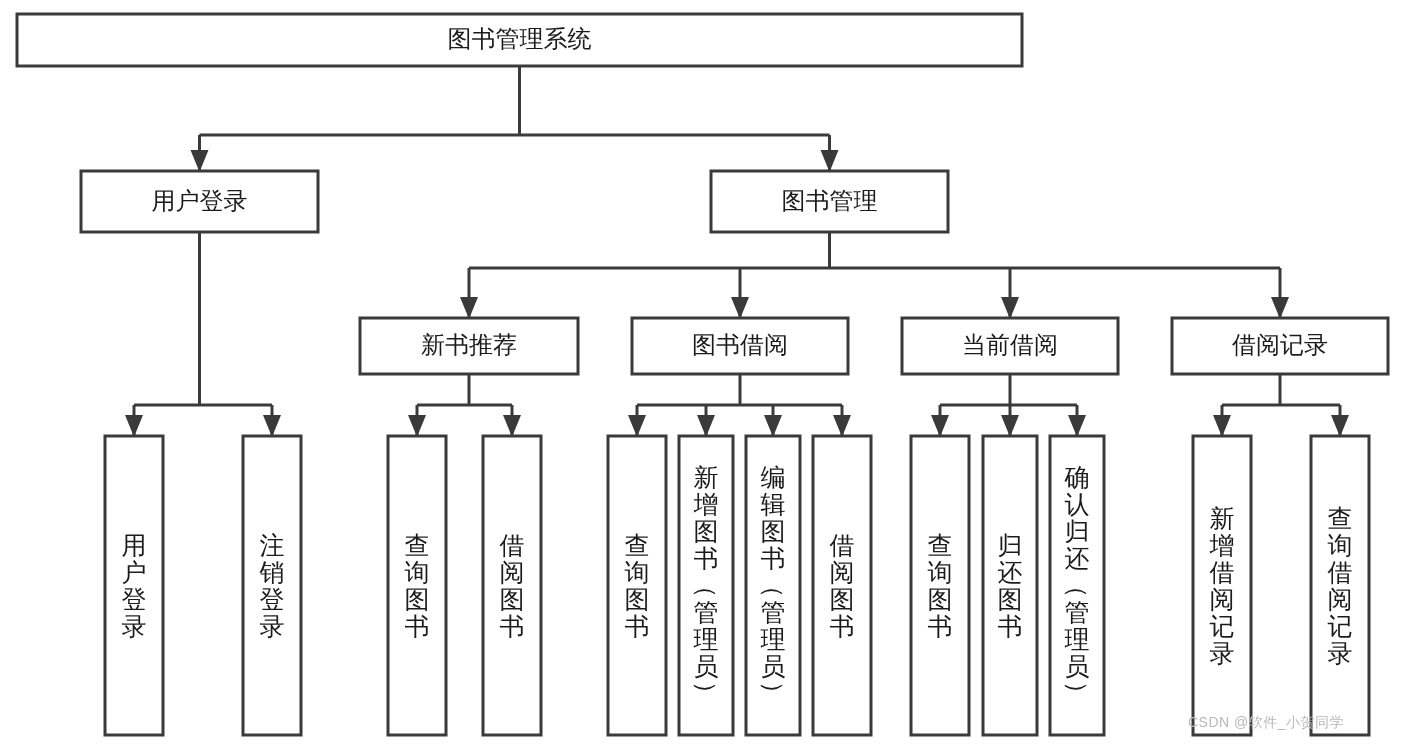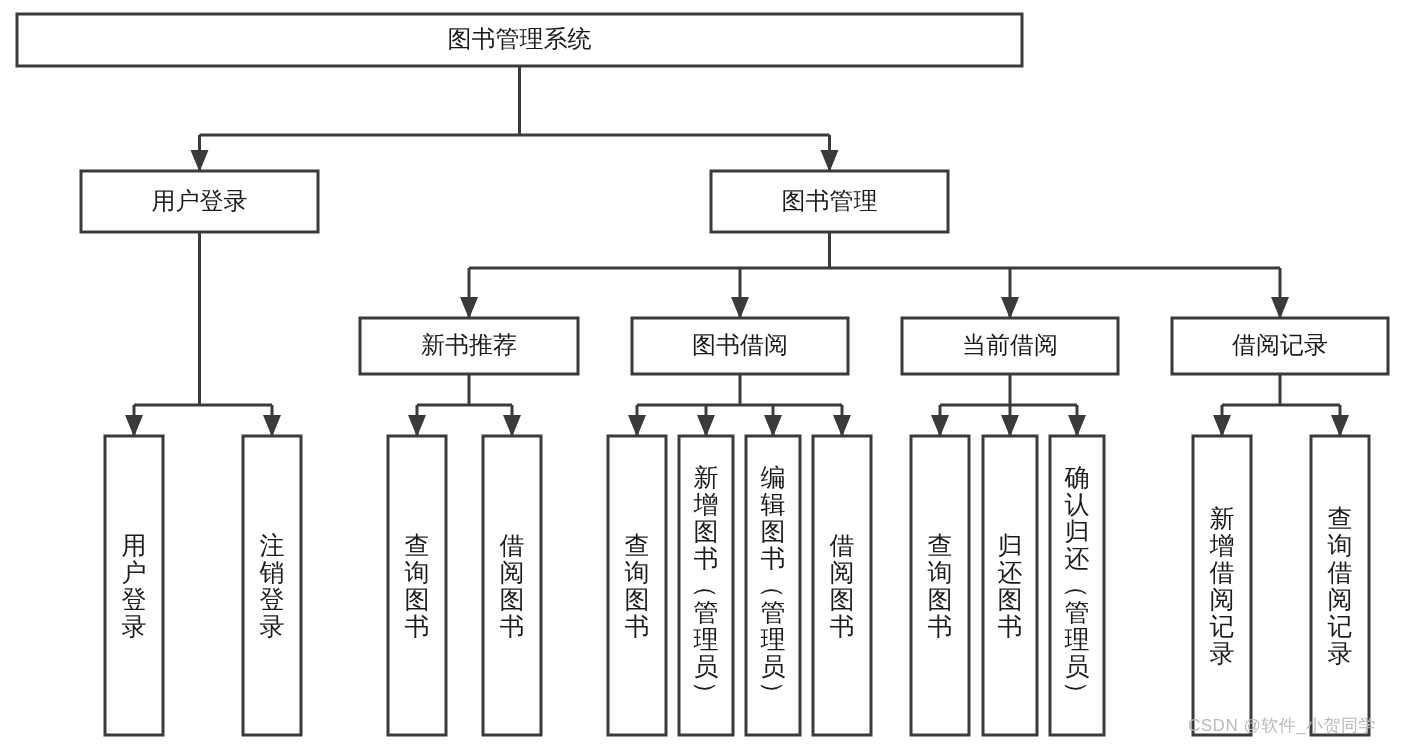--- a/index.html
+++ b/index.html
@@ -64,21 +64,21 @@
     letter-spacing: 0px;
   }
   .vert-text-wrap span {
     display: block;
   }
   .watermark {
     position: absolute;
     left: 1188px;
     top: 714px;
     font-family: "Liberation Sans", "DejaVu Sans", sans-serif;
-    font-size: 17px;
+    font-size: 14px;
     color: #b9b9b9;
     white-space: nowrap;
     letter-spacing: 0.5px;
   }
 </style>
 </head>
 <body>
 
 <div id="diagram-root">
 

